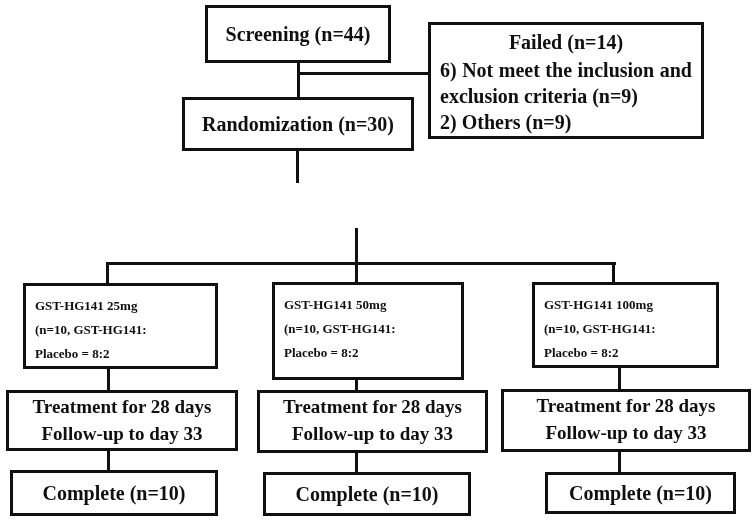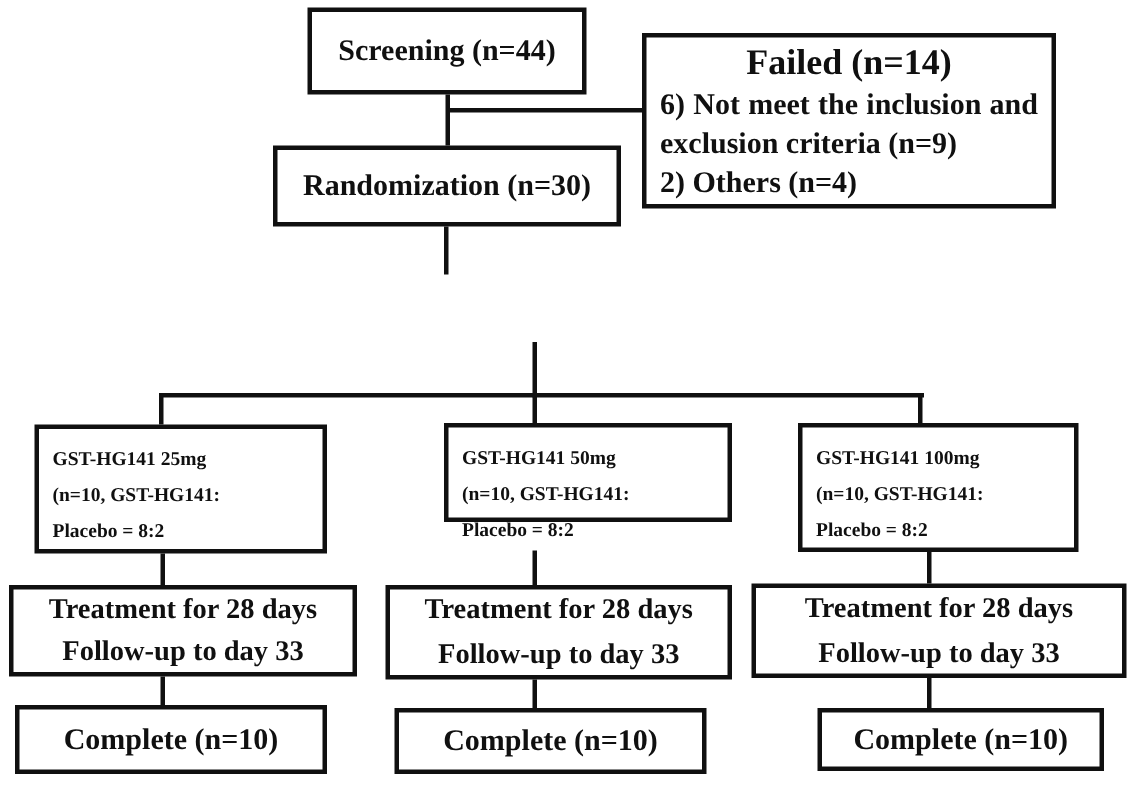--- a/index.html
+++ b/index.html
@@ -26,44 +26,44 @@
   .box.center {
     display: flex;
     align-items: center;
     justify-content: center;
     text-align: center;
   }
   .box.center-col {
     display: flex;
     flex-direction: column;
     align-items: center;
-    justify-content: space-between;
+    justify-content: flex-start;
     text-align: center;
   }
   .fs20 { font-size: 20px; }
   .fs19 { font-size: 19px; }
   .connector {
     position: absolute;
     background: #101010;
   }
   
   #screening      { left:205px; top:5px;   width:186px; height:58px; }
   #failed         { left:428px; top:22px;  width:276px; height:117px; padding:4px 9px 0 9px; }
-  #failed .failed-title { text-align:center; font-size:24px; line-height:26px; margin-bottom:2px; }
+  #failed .failed-title { text-align:center; font-size:20px; line-height:26px; margin-bottom:2px; }
   #failed .failed-item  { font-size:20px; line-height:26px; }
   #failed .failed-item.justify { text-align: justify; }
   #randomization  { left:182px; top:97px;  width:232px; height:54px; }
   #dosing         { left:162px; top:182px; width:289px; height:47px; }
   .arm {
     padding: 8px 4px 0 9px;
     font-size: 13px;
     line-height: 24px;
   }
   #arm-25mg       { left:23px;  top:283px; width:195px; height:86px; }
-  #arm-50mg       { left:296px; top:282px; width:192px; height:66px; }
+  #arm-50mg       { left:272px; top:282px; width:192px; height:98px; }
   #arm-100mg      { left:532px; top:282px; width:187px; height:86px; }
   .treatment { line-height: 27px; }
   #treatment-1    { left:6px;   top:390px; width:232px; height:61px; }
   #treatment-2    { left:257px; top:390px; width:231px; height:63px; }
   #treatment-3    { left:501px; top:389px; width:250px; height:63px; }
   #complete-1     { left:10px;  top:470px; width:208px; height:46px; }
   #complete-2     { left:263px; top:472px; width:208px; height:44px; }
   #complete-3     { left:545px; top:472px; width:191px; height:42px; }
   
   #c-screen-rand   { left:297px; top:61px;  width:3px;   height:37px; }
@@ -101,21 +101,21 @@
   <div class="connector" id="c-treat2-comp2"></div>
   <div class="connector" id="c-treat3-comp3"></div>
 
   <div class="box center fs20" id="screening">
     <span>Screening (n=44)</span>
   </div>
 
   <div class="box" id="failed">
     <div class="failed-title">Failed (n=14)</div>
     <div class="failed-item justify">6) Not meet the inclusion and exclusion criteria (n=9)</div>
-    <div class="failed-item">2) Others (n=4)</div>
+    <div class="failed-item">2) Others (n=9)</div>
   </div>
 
   <div class="box center fs20" id="randomization">
     <span>Randomization (n=30)</span>
   </div>
 
 
   <div class="box arm" id="arm-25mg">
     <div>GST-HG141 25mg</div>
     <div>(n=10, GST-HG141:</div>

